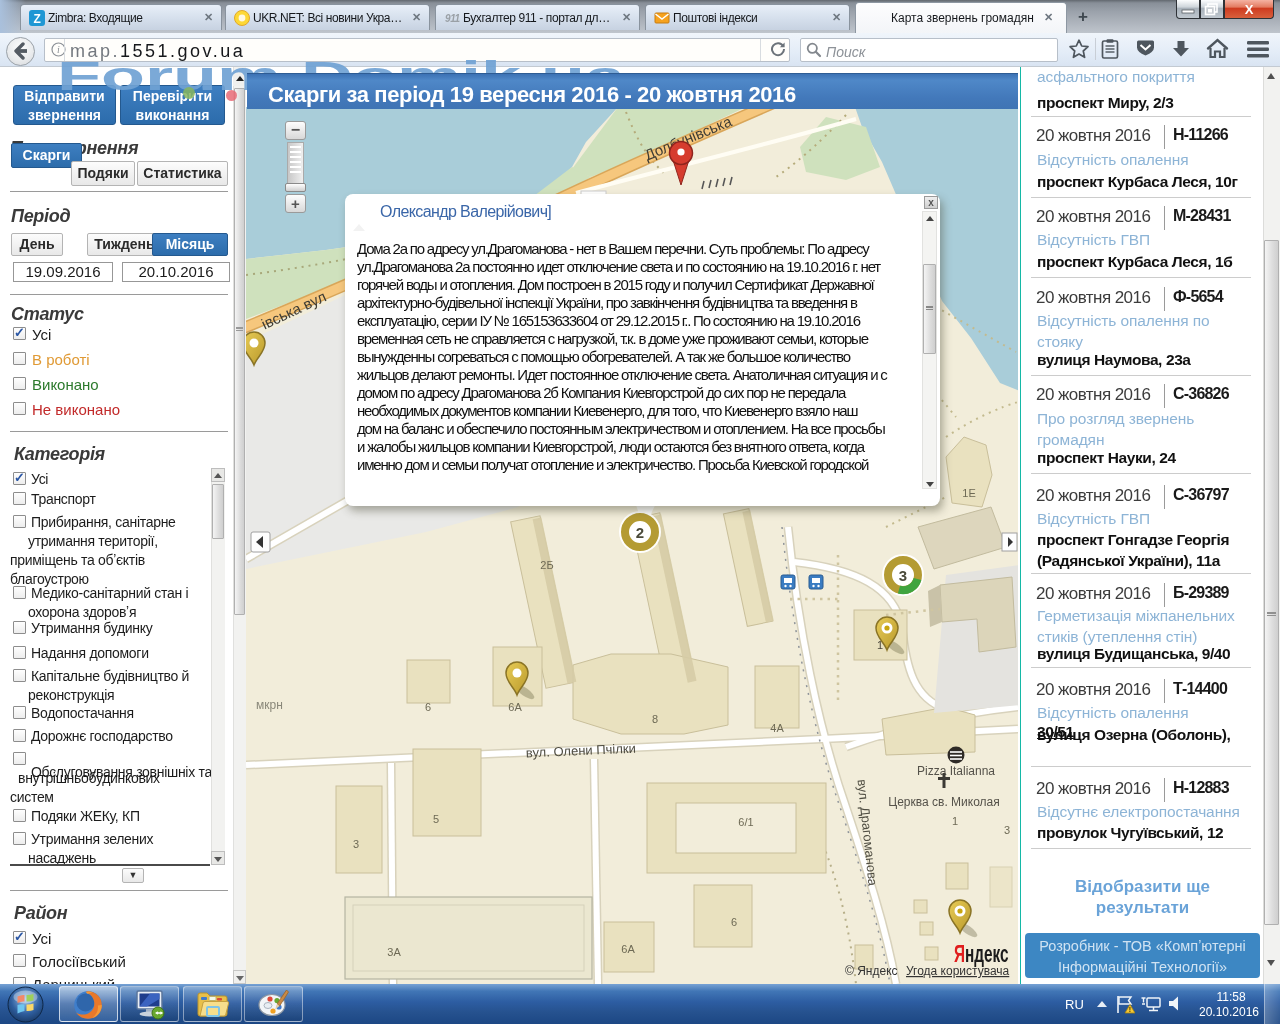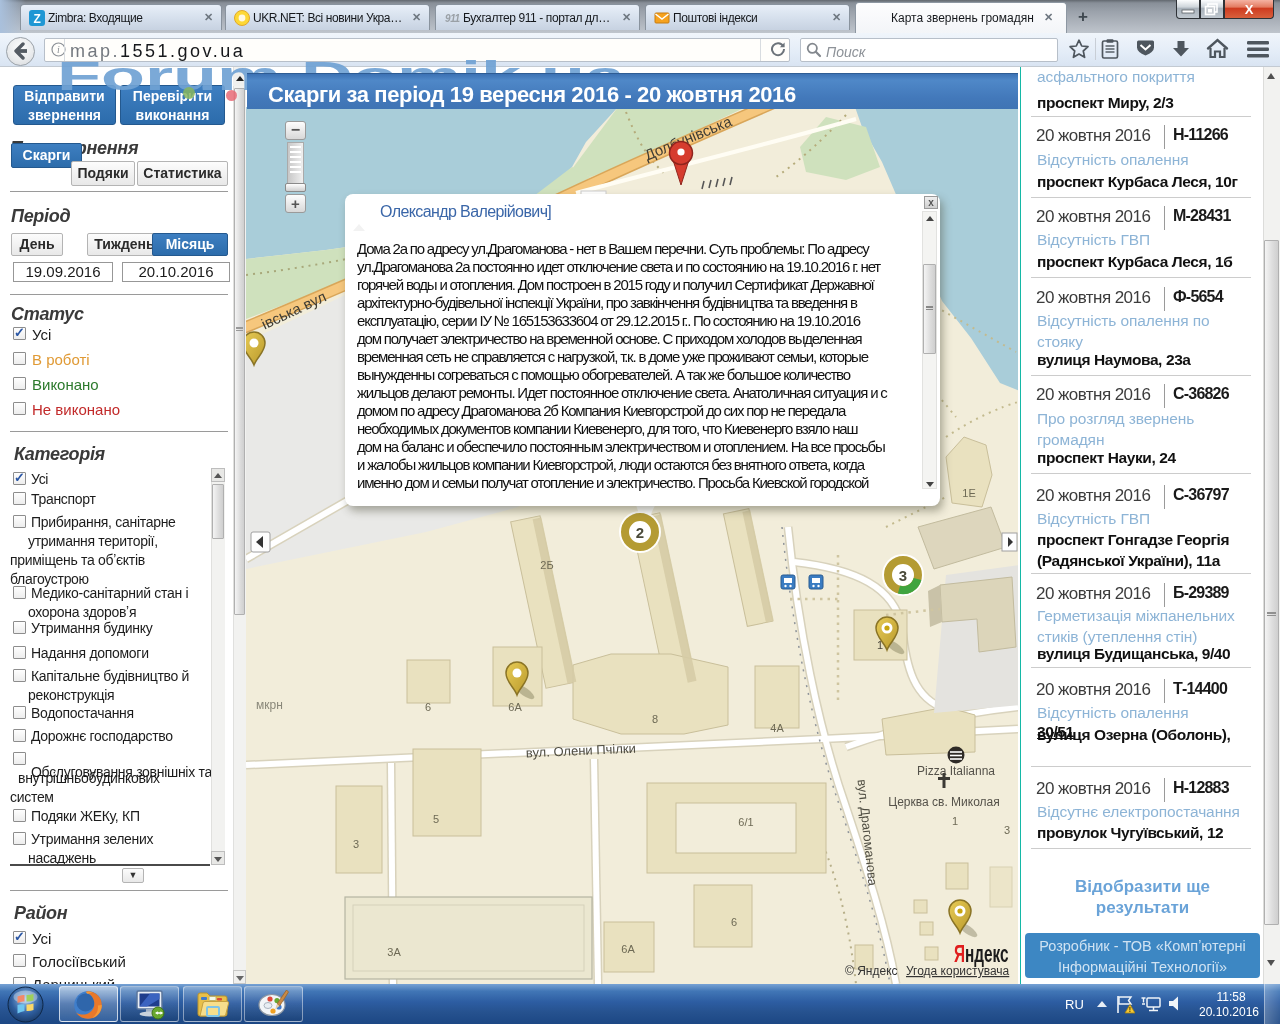--- a/index.html
+++ b/index.html
@@ -505,21 +505,20 @@
       </div>
 
       <div id="popup" class="abs" style="z-index:30;">
         <div class="title">Олександр Валерійович]</div>
         <div class="body">
             <div>Дома 2а по адресу ул.Драгоманова - нет в Вашем перечни. Суть проблемы: По адресу</div>
             <div>ул.Драгоманова 2а постоянно идет отключение света и по состоянию на 19.10.2016 г. нет</div>
             <div>горячей воды и отопления. Дом построен в 2015 году и получил Сертификат Державної</div>
             <div>архітектурно-будівельної інспекції України, про завкінчення будівництва та введення в</div>
             <div>експлуатацію, серии ІУ № 165153633604 от 29.12.2015 г.. По состоянию на 19.10.2016</div>
-            <div>дом получает электричество на временной основе. С приходом холодов выделенная</div>
             <div>временная сеть не справляется с нагрузкой, т.к. в доме уже проживают семьи, которые</div>
             <div>вынужденны согреваться с помощью обогревателей. А так же большое количество</div>
             <div>жильцов делают ремонты. Идет постоянное отключение света. Анатоличная ситуация и с</div>
             <div>домом по адресу Драгоманова 2б Компания Киевгорстрой до сих пор не передала</div>
             <div>необходимых документов компании Киевенерго, для того, что Киевенерго взяло наш</div>
             <div>дом на баланс и обеспечило постоянным электричеством и отоплением. На все просьбы</div>
             <div>и жалобы жильцов компании Киевгорстрой, люди остаются без внятного ответа, когда</div>
             <div>именно дом и семьи получат отопление и электричество. Просьба Киевской городской</div>
           </div>
 

